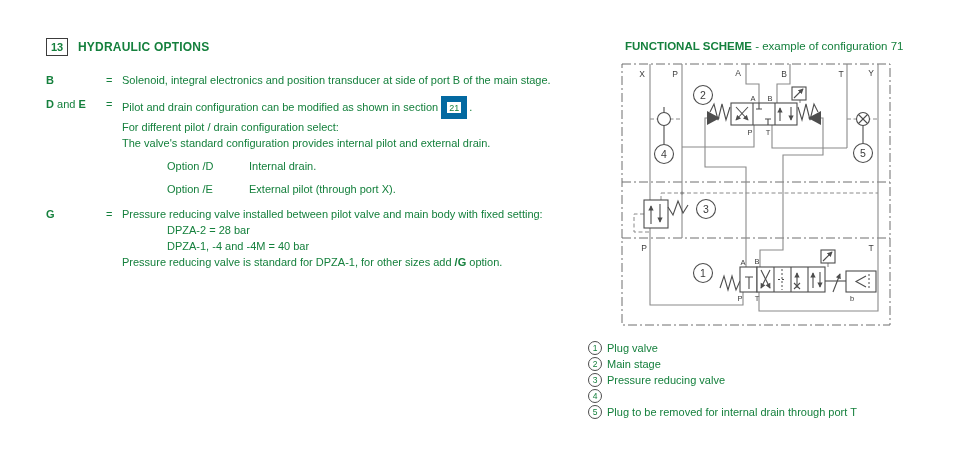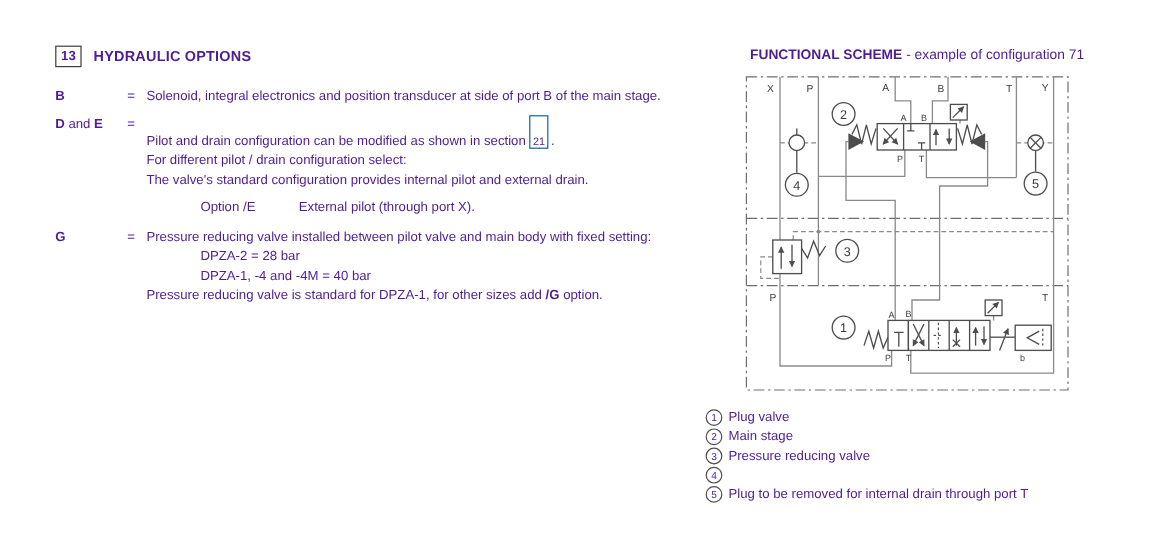--- a/index.html
+++ b/index.html
@@ -1,37 +1,37 @@
 <!DOCTYPE html>
 <html><head>
 <meta charset="utf-8">
 <style>
   html,body{margin:0;padding:0;background:#fff;}
   .page{position:relative;width:980px;height:460px;background:#fff;overflow:hidden;
-        font-family:"Liberation Sans",sans-serif;color:#4c1d95;}
+        font-family:"Liberation Sans",sans-serif;color:#15803d;}
   
   .left-col{position:absolute;left:46px;top:36px;width:534px;}
   .sec-header{display:flex;align-items:center;height:21px;}
   .sec-num{display:inline-flex;align-items:center;justify-content:center;
            border:1.4px solid #3c3c3c;font-weight:bold;font-size:11px;
            min-width:14px;height:16px;padding:0 3px;margin-right:10px;}
   .sec-title{font-weight:bold;font-size:12px;letter-spacing:.2px;}
   .opt-row{display:grid;grid-template-columns:60px 16px 1fr;font-size:11px;line-height:16px;}
   .row-b{margin-top:15px;}
   .row-de{margin-top:8px;}
   .row-g{margin-top:9px;}
   .opt-label{font-weight:bold;}
   .opt-label .nb{font-weight:normal;margin-top:20px;}
   .justify{text-align:justify;}
   .sub-opts{margin-top:7px;padding-left:45px;}
   .sub-opt{display:grid;grid-template-columns:82px 1fr;margin-top:7px;}
   .sub-opt:first-child{margin-top:0;}
   .setting{padding-left:45px;}
-  .ref-box{display:inline-block;border:1px solid #0369a1;font-size:9px;line-height:10px;
-           padding:16px 2px 0 2px;vertical-align:baseline;margin:0 2px 0 3px;}
+  .ref-box{display:inline-block;border:6px solid #0369a1;font-size:9px;line-height:10px;
+           padding:1px 2px 0 2px;vertical-align:baseline;margin:0 2px 0 3px;}
   .bold{font-weight:bold;}
   
   .fs-header{position:absolute;left:588px;top:40px;font-size:11.5px;padding-left:37px;}
   .fs-header b{font-weight:bold;}
   .scheme-svg{position:absolute;left:608px;top:57px;}
   .legend{position:absolute;left:588px;top:340px;font-size:11px;line-height:16px;}
   .legend-item{display:flex;align-items:center;margin-top:0px;height:16px;}
   .lnum{display:inline-flex;align-items:center;justify-content:center;flex:0 0 auto;
         width:12px;height:12px;border:1px solid #4d4d4d;border-radius:50%;
         font-size:8.5px;margin-right:5px;}
@@ -65,20 +65,24 @@
     </div>
 
     <div class="opt-row row-de">
       <div class="opt-label"><b>D</b><span class="nb"> and </span><b>E</b></div>
       <div>=</div>
       <div>
         <div><span>Pilot and drain configuration can be modified as shown in section</span><span class="ref-box">21</span><span>.</span></div>
         <div>For different pilot / drain configuration select:</div>
         <div>The valve's standard configuration provides internal pilot and external drain.</div>
         <div class="sub-opts">
+          <div class="sub-opt">
+            <span>Option /D</span>
+            <span>Internal drain.</span>
+          </div>
           <div class="sub-opt">
             <span>Option /E</span>
             <span>External pilot (through port X).</span>
           </div>
         </div>
       </div>
     </div>
 
     <div class="opt-row row-g">
       <div class="opt-label">G</div>

